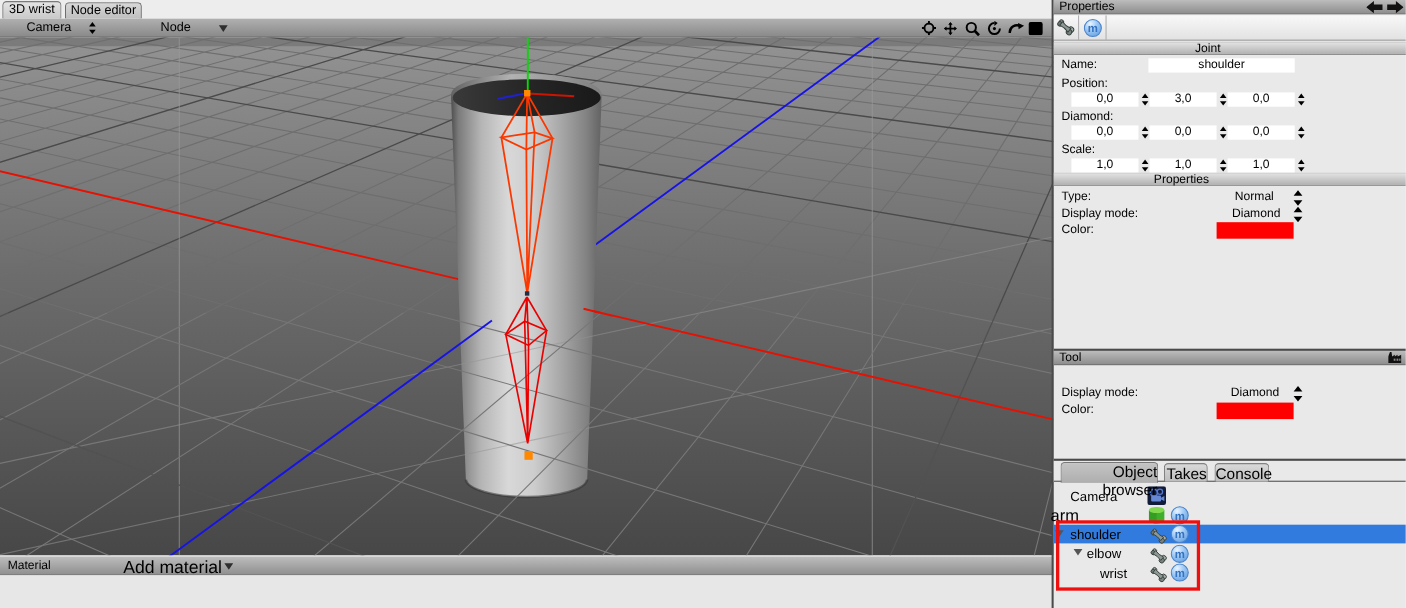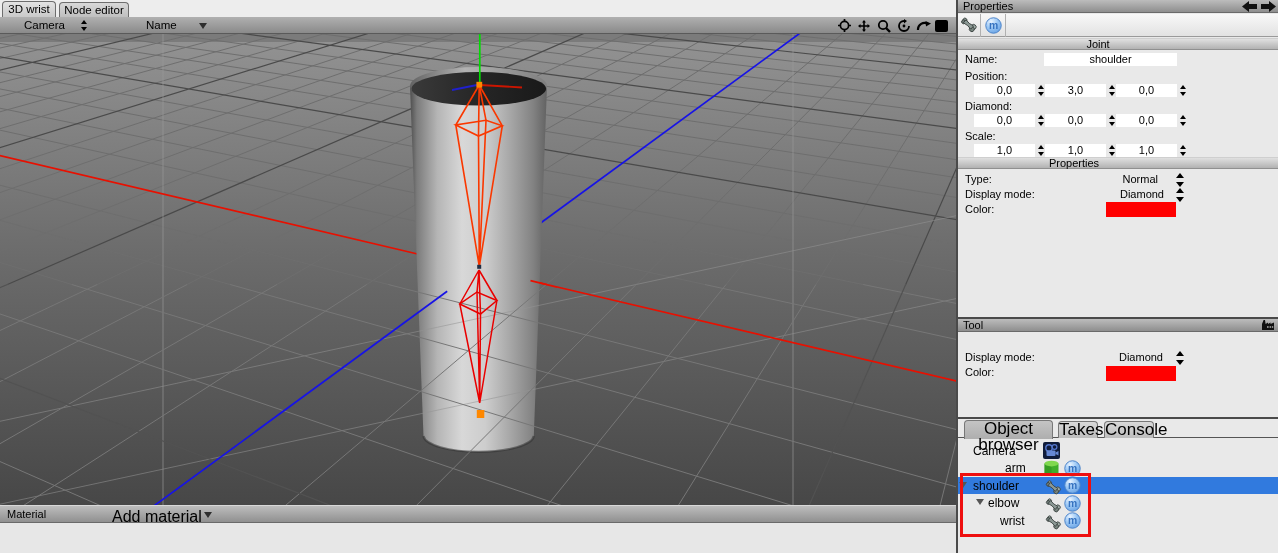--- a/index.html
+++ b/index.html
@@ -1,21 +1,21 @@
 <!DOCTYPE html>
 <html><head><meta charset="utf-8"><style>
 * {margin:0;padding:0;box-sizing:border-box}
 body {font-family:"Liberation Sans",sans-serif;width:1278px;height:553px;overflow:hidden}
 #app {position:relative;width:1278px;height:553px;background:#e9e9e9;font-size:11px;color:#000}
 .hdr1 {position:absolute;background:linear-gradient(#bcbcbc,#8e8e8e);border-bottom:1px solid #6a6a6a;font-size:11px}
 .hdr1 span {line-height:12px}
 .hdr2 {position:absolute;background:linear-gradient(#e0e0e0,#b2b2b2);border-bottom:1px solid #909090;border-top:1px solid #cfcfcf;text-align:center;font-size:11px;line-height:11px;padding-right:88px}
 .lab {position:absolute;font-size:11px;line-height:13px}
 .fld {position:absolute;height:13px;background:#fff;font-size:11px;line-height:13px;text-align:center}
-.otab {position:absolute;top:2px;height:17px;background:linear-gradient(#d9d9d9,#bdbdbd);border:1px solid #777;border-bottom:none;border-radius:4px 4px 0 0;text-align:center;font-size:17px;line-height:16px}
+.otab {position:absolute;top:2px;height:17px;background:linear-gradient(#d9d9d9,#bdbdbd);border:1px solid #777;border-bottom:none;border-radius:4px 4px 0 0;text-align:right;font-size:14px;line-height:16px}
 .otaba {background:linear-gradient(#c4c4c4,#aeaeae);height:19px;top:1px;z-index:2}
 .ttab {position:absolute;height:15px;background:linear-gradient(#d8d8d8,#bfbfbf);border:1px solid #6e6e6e;border-bottom:none;border-radius:4px 4px 0 0;text-align:center;font-size:11.5px;line-height:15px}
 </style></head>
 <body>
 <div id="app">
 <svg width="958" height="471" viewBox="0 0 958 471" style="position:absolute;left:0;top:34px" xmlns="http://www.w3.org/2000/svg">
 <defs>
 <linearGradient id="bg" x1="0" y1="0" x2="0" y2="1">
 <stop offset="0" stop-color="#939393"></stop>
           <stop offset="0.45" stop-color="#6d6d6d"></stop>
@@ -84,21 +84,21 @@
 <div class="ttab" style="left:2px;top:1px;width:54px;height:16px;background:linear-gradient(#e3e3e3,#c9c9c9)">3D wrist</div>
 <div class="ttab" style="left:59px;top:2px;width:70px">Node editor</div>
 </div>
 
 <div style="position:absolute;left:0;top:17px;width:958px;height:17px;background:linear-gradient(#b0b0b0,#8a8a8a);border-bottom:1px solid #5a5a5a">
 <div style="position:absolute;left:24px;top:2px;font-size:11.5px">Camera</div>
 <div style="position:absolute;left:81px;top:2px;width:7px;height:13px">
 <div style="position:absolute;top:1px;left:0;width:0;height:0;border-left:3px solid transparent;border-right:3px solid transparent;border-bottom:4.5px solid #000"></div>
 <div style="position:absolute;bottom:1px;left:0;width:0;height:0;border-left:3px solid transparent;border-right:3px solid transparent;border-top:4.5px solid #000"></div>
       </div>
-<div style="position:absolute;left:146px;top:2px;font-size:11.5px">Name</div>
+<div style="position:absolute;left:146px;top:2px;font-size:11.5px">Node</div>
 <div style="position:absolute;left:199px;top:6px;width:0;height:0;border-left:4px solid transparent;border-right:4px solid transparent;border-top:6px solid #2e2e2e"></div>
 <span style="position:absolute;left:838px;top:2px"><svg width="13" height="13" viewBox="0 0 13 13">
           <circle cx="6.5" cy="6.5" r="4.1" fill="none" stroke="#000" stroke-width="1.7"></circle>
           <path d="M6.5 0 V3 M6.5 10 V13 M0 6.5 H3 M10 6.5 H13" stroke="#000" stroke-width="1.7"></path>
         </svg></span>
 <span style="position:absolute;left:857px;top:2px"><svg width="14" height="14" viewBox="0 0 14 14">
           <path d="M7 1 L9 3.5 H5 Z M7 13 L5 10.5 H9 Z M1 7 L3.5 5 V9 Z M13 7 L10.5 9 V5 Z" fill="#000"></path>
           <path d="M7 2 V12 M2 7 H12" stroke="#000" stroke-width="1.6"></path>
         </svg></span>
 <span style="position:absolute;left:877px;top:2px"><svg width="14" height="14" viewBox="0 0 14 14">
@@ -251,21 +251,21 @@
     </div>
 <div style="position:absolute;left:958px;top:476.5px;width:320px;height:17.5px;background:#317ade"></div>
 <div style="position:absolute;left:973px;top:443.5px;font-size:12px;color:#000">Camera</div>
 <div style="position:absolute;left:1043px;top:442.0px"><svg width="17" height="17" viewBox="0 0 17 17">
         <rect width="17" height="17" rx="2" fill="#101c3a"></rect>
 <circle cx="6" cy="6" r="3.2" fill="none" stroke="#5577cc" stroke-width="1.4"></circle>
 <circle cx="11.5" cy="5" r="2.4" fill="none" stroke="#5577cc" stroke-width="1.2"></circle>
 <rect x="3.5" y="8.5" width="9" height="5.5" rx="1" fill="#6688d4"></rect>
         <path d="M12.5 10.5 L15.5 9 V13.5 L12.5 12 Z" fill="#6688d4"></path>
       </svg></div>
-<div style="position:absolute;left:1005px;top:461px;font-size:12px;color:#000">arm</div>
+<div style="position:absolute;left:955px;top:461px;font-size:15px;color:#000">arm</div>
 <div style="position:absolute;left:1043px;top:459.5px"><svg width="17" height="17" viewBox="0 0 17 17">
         <path d="M1.5 3.6 V13 A7 2.8 0 0 0 15.5 13 V3.6 Z" fill="#3fae2a"></path>
         <path d="M1.5 3.6 V13 A7 2.8 0 0 0 8.5 15.8 L8.5 6.4 Z" fill="#2e8f1d" opacity="0.55"></path>
         <ellipse cx="8.5" cy="3.6" rx="7" ry="2.8" fill="#7fd84e"></ellipse>
       </svg></div>
 <div style="position:absolute;left:1064px;top:459.5px"><svg width="17" height="17" viewBox="0 0 18 18">
 <defs>
           <radialGradient id="mg17" cx="0.35" cy="0.25" r="0.9">
             <stop offset="0" stop-color="#eaf4ff"></stop>
             <stop offset="0.45" stop-color="#9cc8f5"></stop>

